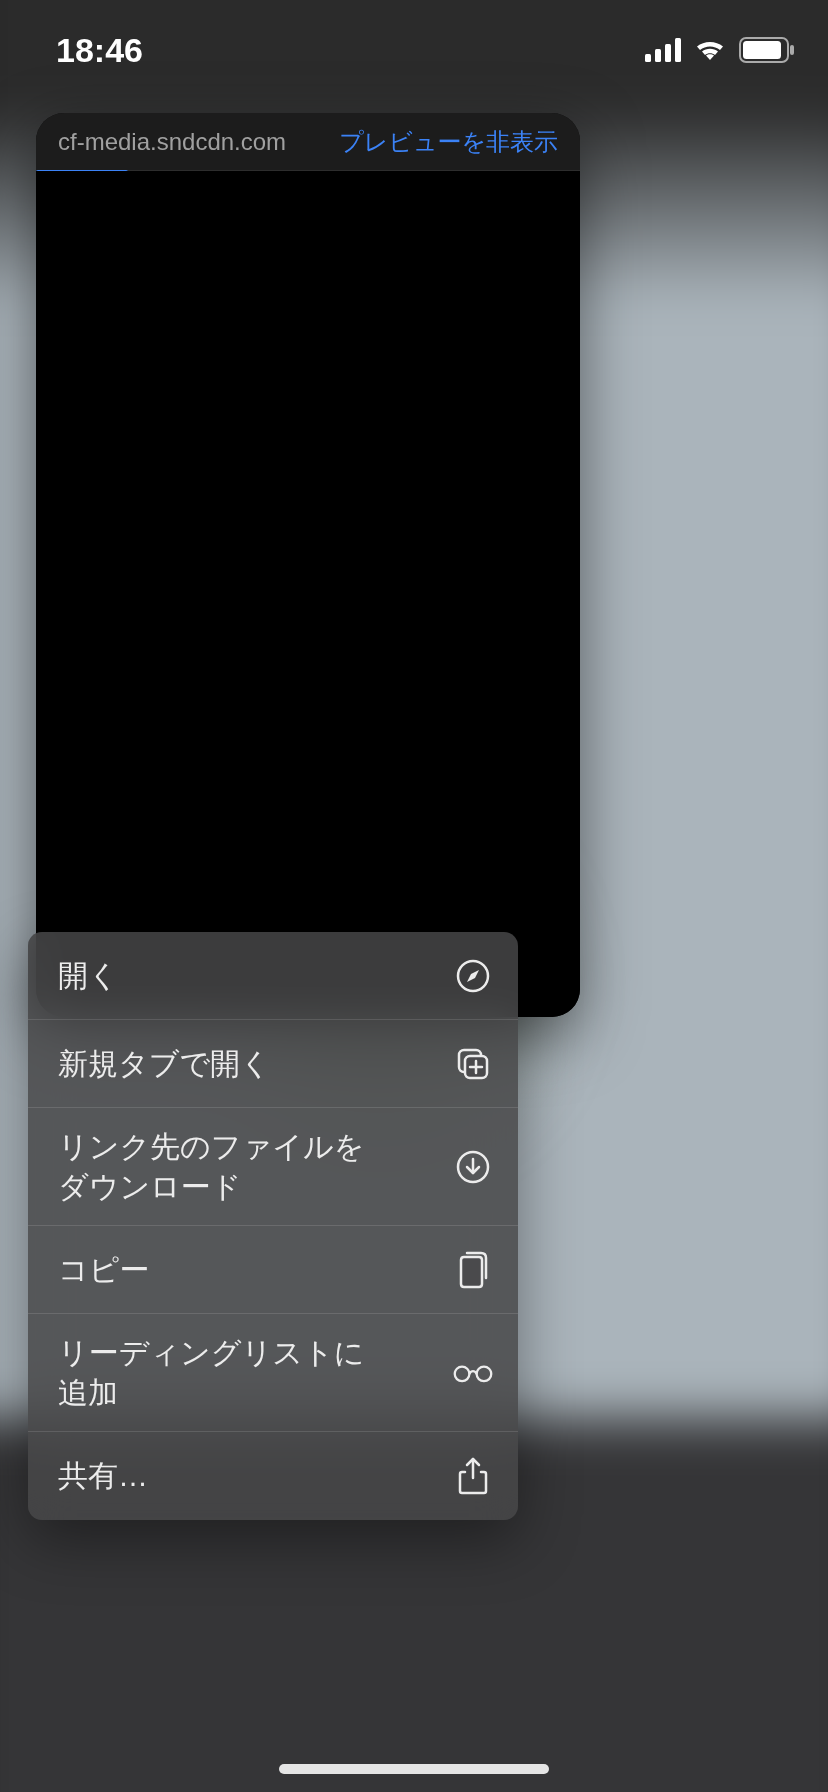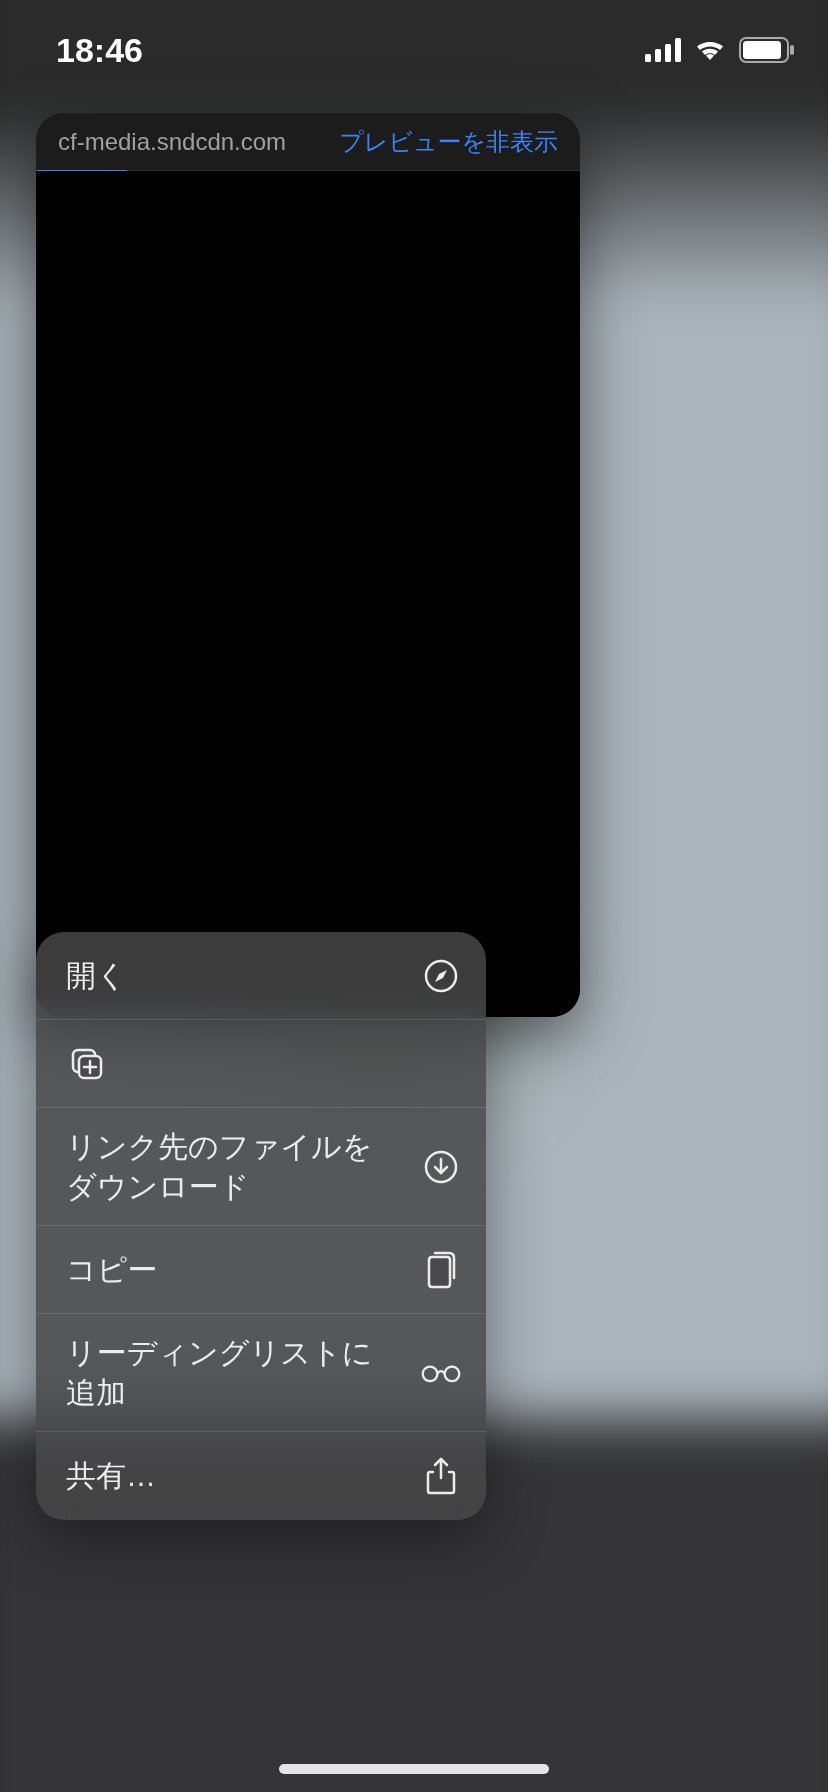--- a/index.html
+++ b/index.html
@@ -110,24 +110,24 @@
   .preview-body {
     position: absolute;
     left: 0; right: 0;
     top: 58px; bottom: 0;
     background: #000;
   }
 
   
   .context-menu {
     position: absolute;
-    left: 36px;
+    left: 28px;
     top: 932px;
-    width: 450px;
-    border-radius: 28px;
+    width: 490px;
+    border-radius: 14px;
     overflow: hidden;
     z-index: 3;
     background: rgba(70,70,72,0.85);
     backdrop-filter: blur(20px);
     box-shadow: 0 20px 60px rgba(0,0,0,0.4);
   }
   .menu-item {
     display: flex;
     align-items: center;
     justify-content: space-between;
@@ -217,20 +217,21 @@
     <span class="menu-label">開く</span>
     <span class="menu-icon-slot">
       <svg width="36" height="36" viewBox="0 0 36 36" fill="none">
         <circle cx="18" cy="18" r="15" stroke="#ececec" stroke-width="2.5"></circle>
         <path d="M24 12 L20 20 L12 24 L16 16 Z" fill="#ececec"></path>
       </svg>
     </span>
   </div>
 
   <div class="menu-item">
+    <span class="menu-label">新規タブで開く</span>
     <span class="menu-icon-slot">
       <svg width="38" height="38" viewBox="0 0 38 38" fill="none">
         <rect x="5" y="5" width="22" height="22" rx="5" stroke="#ececec" stroke-width="2.5"></rect>
         <rect x="11" y="11" width="22" height="22" rx="5" stroke="#ececec" stroke-width="2.5" fill="#4a4a4c"></rect>
         <line x1="22" y1="16" x2="22" y2="28" stroke="#ececec" stroke-width="2.5" stroke-linecap="round"></line>
         <line x1="16" y1="22" x2="28" y2="22" stroke="#ececec" stroke-width="2.5" stroke-linecap="round"></line>
       </svg>
     </span>
   </div>
 

